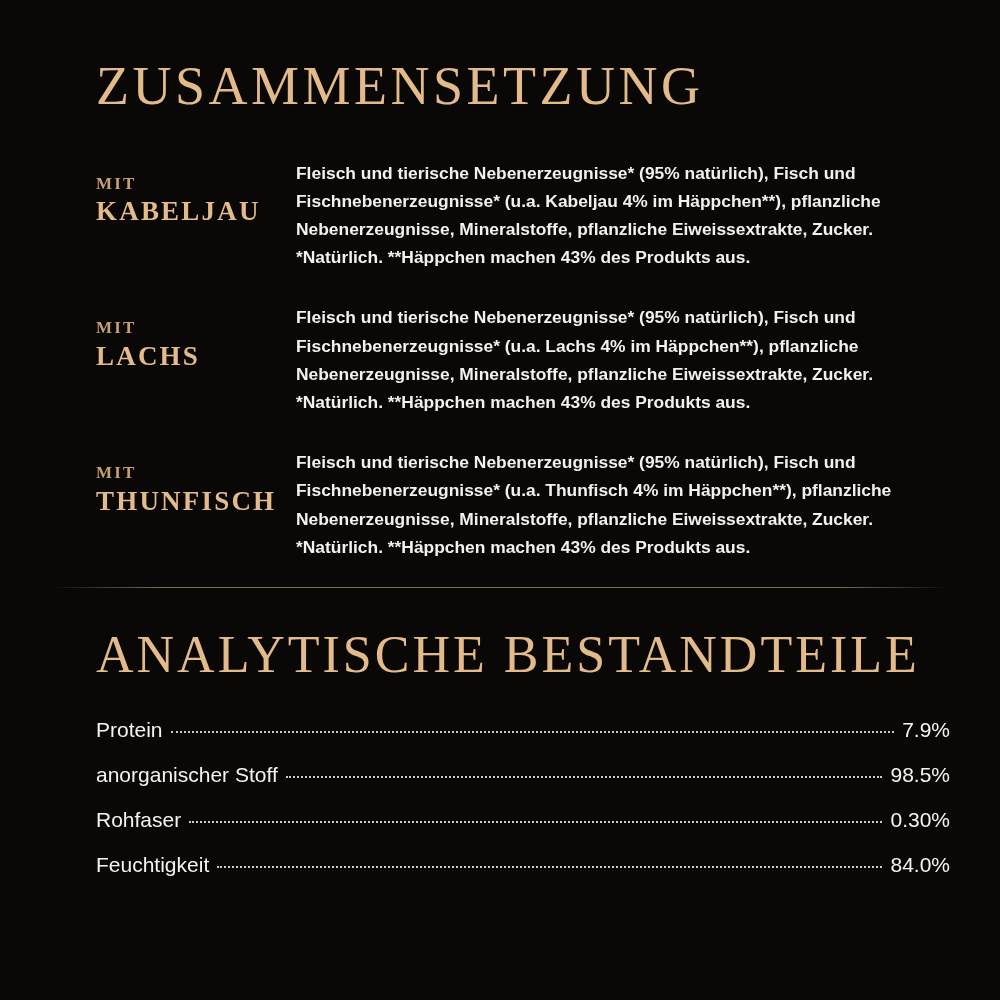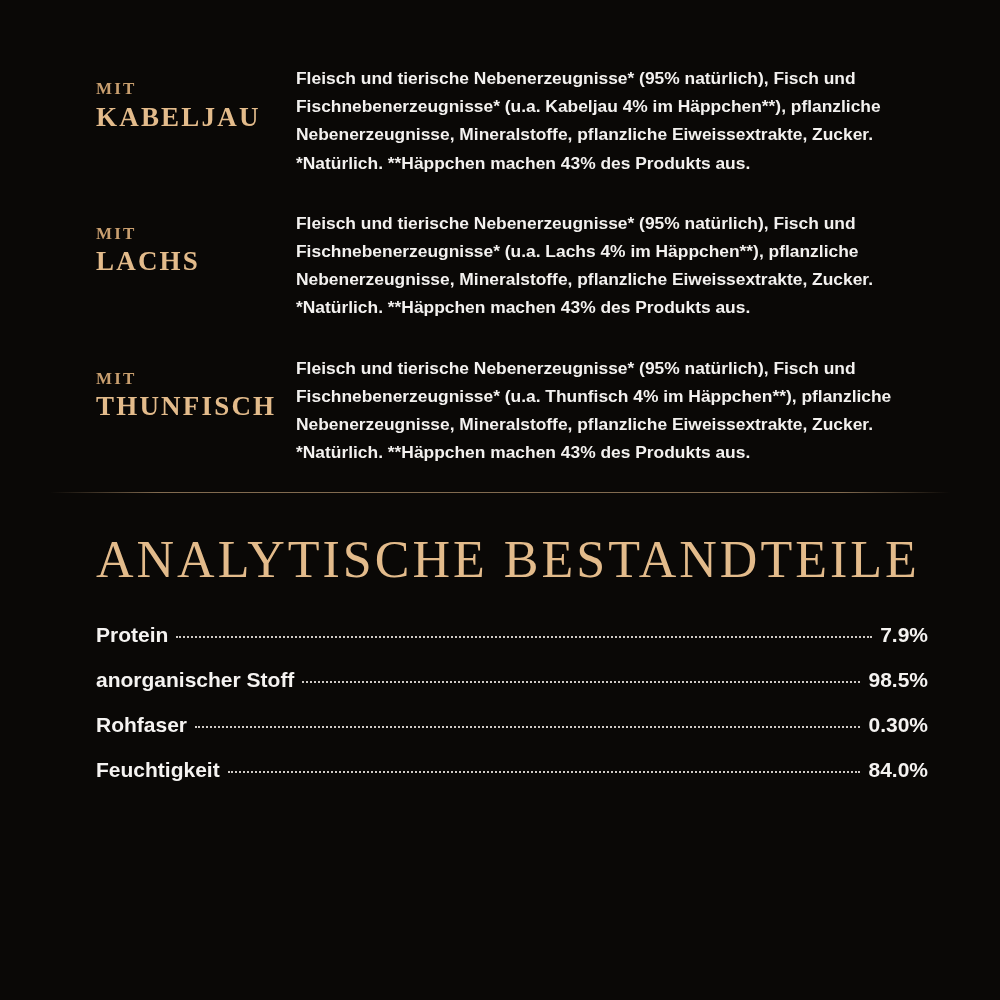--- a/index.html
+++ b/index.html
@@ -74,32 +74,31 @@
 
   
   .divider {
     height: 1px;
     background: linear-gradient(to right, rgba(227,187,139,0) 0%, rgba(227,187,139,0.55) 12%, rgba(227,187,139,0.55) 88%, rgba(227,187,139,0) 100%);
     margin: 22px 50px 0 50px;
   }
 
   
   .section-two {
-    padding: 40px 70px 0 96px;
+    padding: 40px 48px 0 96px;
   }
   .section-two .main-title {
     margin-bottom: 34px;
     letter-spacing: 3px;
     font-size: 52px;
   }
   .analysis-list {
     margin: 0;
     padding: 0;
     list-style: none;
-    font-weight: bold;
   }
   .analysis-row {
     display: flex;
     align-items: baseline;
     font-size: 21px;
     line-height: 1.2;
     color: #f5f3f1;
     margin-bottom: 20px;
     padding-right: 2px;
   }
@@ -116,20 +115,21 @@
   .analysis-value {
     white-space: nowrap;
   }
 </style>
 </head>
 <body>
 
 <div class="page">
 
   <section class="section-one">
+    <h1 class="main-title">ZUSAMMENSETZUNG</h1>
 
     <div class="variant-row">
       <div class="variant-label">
         <span class="mit">MIT</span>
         <span class="name">KABELJAU</span>
       </div>
       <div class="variant-text">Fleisch und tierische Nebenerzeugnisse* (95% natürlich), Fisch und Fischnebenerzeugnisse* (u.a. Kabeljau 4% im Häppchen**), pflanzliche Nebenerzeugnisse, Mineralstoffe, pflanzliche Eiweissextrakte, Zucker.<br>*Natürlich. **Häppchen machen 43% des Produkts aus.</div>
     </div>
 
     <div class="variant-row">

